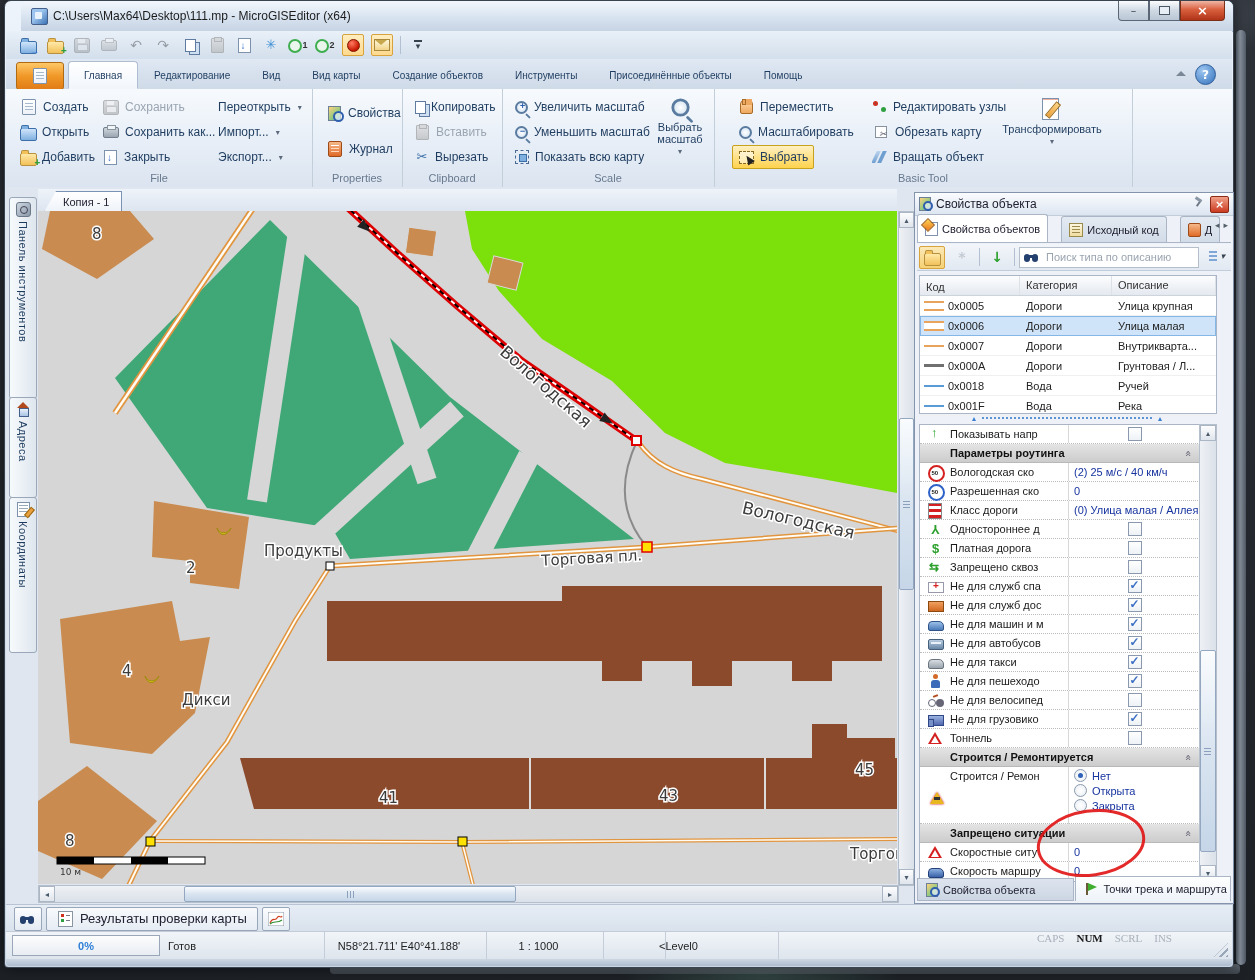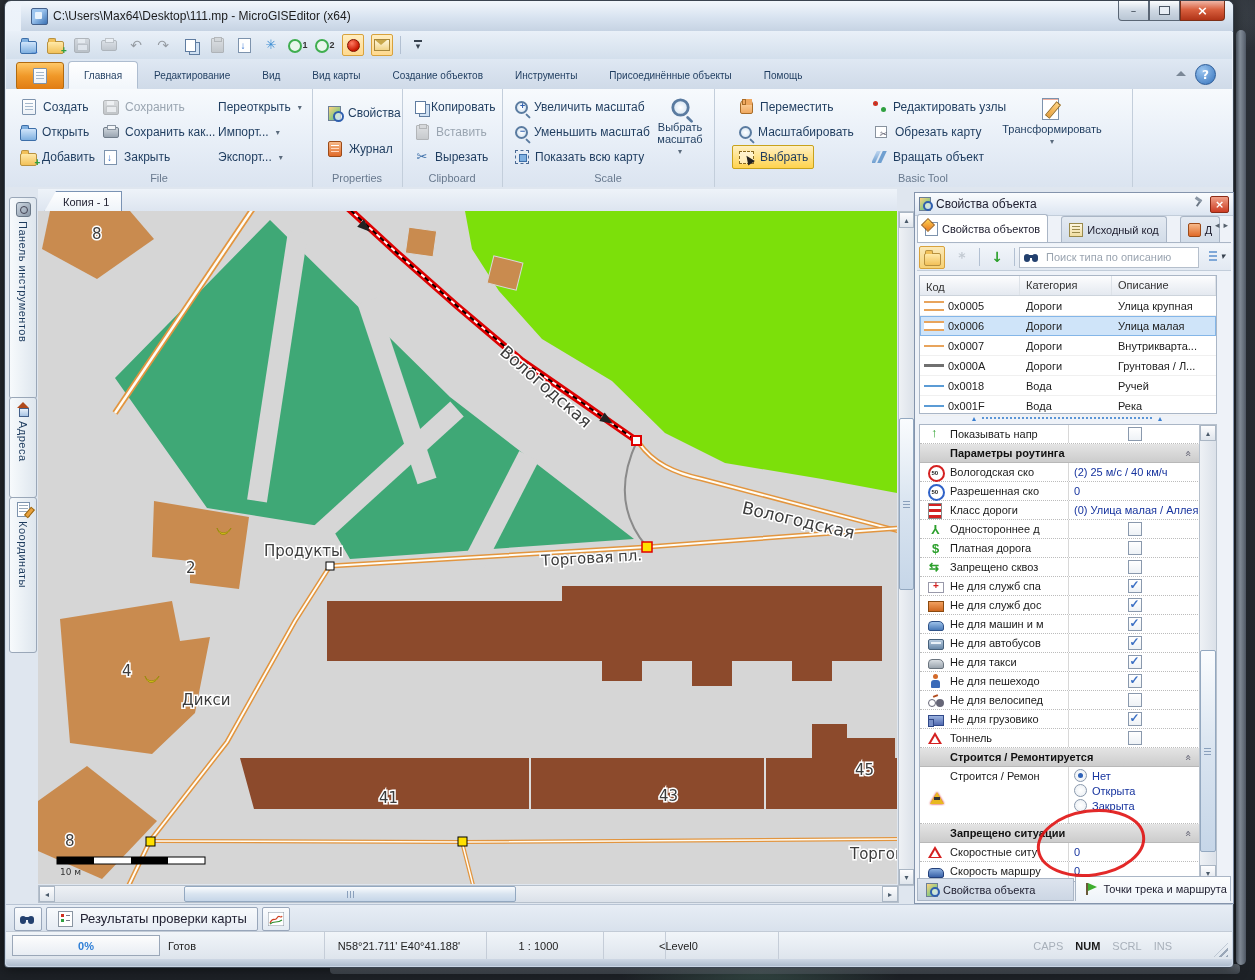--- a/index.html
+++ b/index.html
@@ -276,21 +276,21 @@
 
   
   .dock{position:absolute;left:1px;top:903px;right:1px;height:27px;background:linear-gradient(#e7edf5,#d8e1ec);border-top:1px solid #b8c4d4;display:flex;align-items:center;gap:4px;padding-left:8px;}
   .dockbtn{width:26px;height:22px;border:1px solid #98a6ba;border-radius:2px;background:linear-gradient(#fbfcfe,#e4ebf3);display:flex;align-items:center;justify-content:center;}
   .docktab{height:22px;display:flex;align-items:center;gap:6px;padding:0 10px;border:1px solid #98a6ba;border-radius:2px;
     background:linear-gradient(#f8fafc,#e6ecf4);font-size:13px;color:#223;}
   .statusbar{position:absolute;left:1px;top:930px;right:1px;height:28px;background:linear-gradient(#f1f5f9,#dde4ec);border-top:1px solid #c2cbd6;font-size:11px;color:#222;}
   .scell{position:absolute;top:0;bottom:0;display:flex;align-items:center;border-right:1px solid #c5cdd8;padding:0 6px;}
   .progressbox{position:absolute;left:6px;top:3px;width:146px;height:19px;border:1px solid #9aa7b8;background:linear-gradient(#fdfdfd,#e8edf3);
     display:flex;align-items:center;justify-content:center;color:#2f7fd6;font-weight:bold;}
-  .skeys{position:absolute;right:60px;top:0;bottom:0;display:flex;align-items:center;gap:12px;color:#a8b0ba;}
+  .skeys{position:absolute;right:60px;top:0;bottom:0;display:flex;align-items:flex-start;gap:12px;color:#a8b0ba;font-family:Liberation Serif, serif;}
   .skeys .skey.active{color:#1a1a1a;font-weight:bold;}
   .grip{position:absolute;right:4px;bottom:3px;width:14px;height:14px;
     background:repeating-linear-gradient(135deg,transparent 0 3px,#9aa7b8 3px 5px);clip-path:polygon(100% 0,100% 100%,0 100%);}
   .winbottom{position:absolute;left:1px;top:958px;right:1px;height:7px;border-radius:0 0 4px 4px;background:linear-gradient(#cdd7e4,#aebccd);}
 
   .ellipse-note{position:absolute;left:1034px;top:806px;pointer-events:none;z-index:50;}
 </style>
 </head>
 <body>
 

